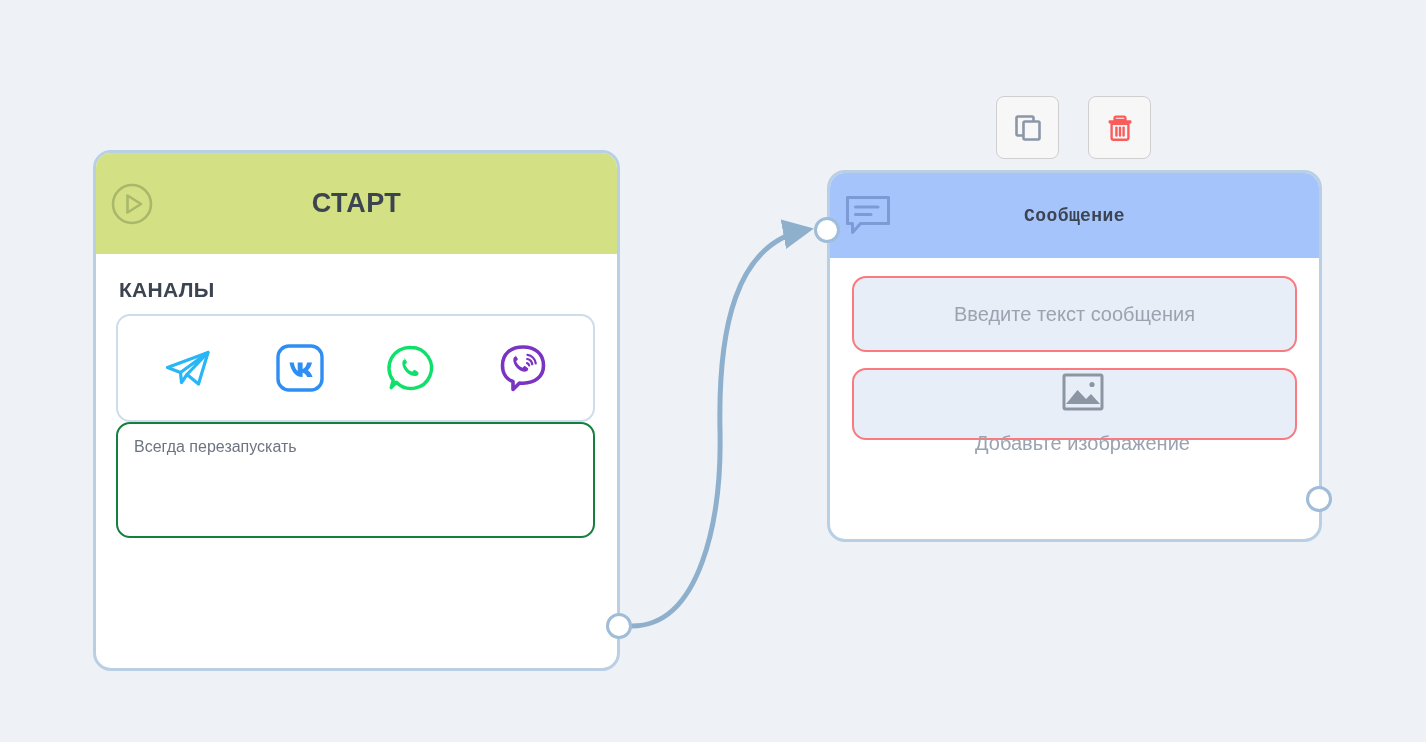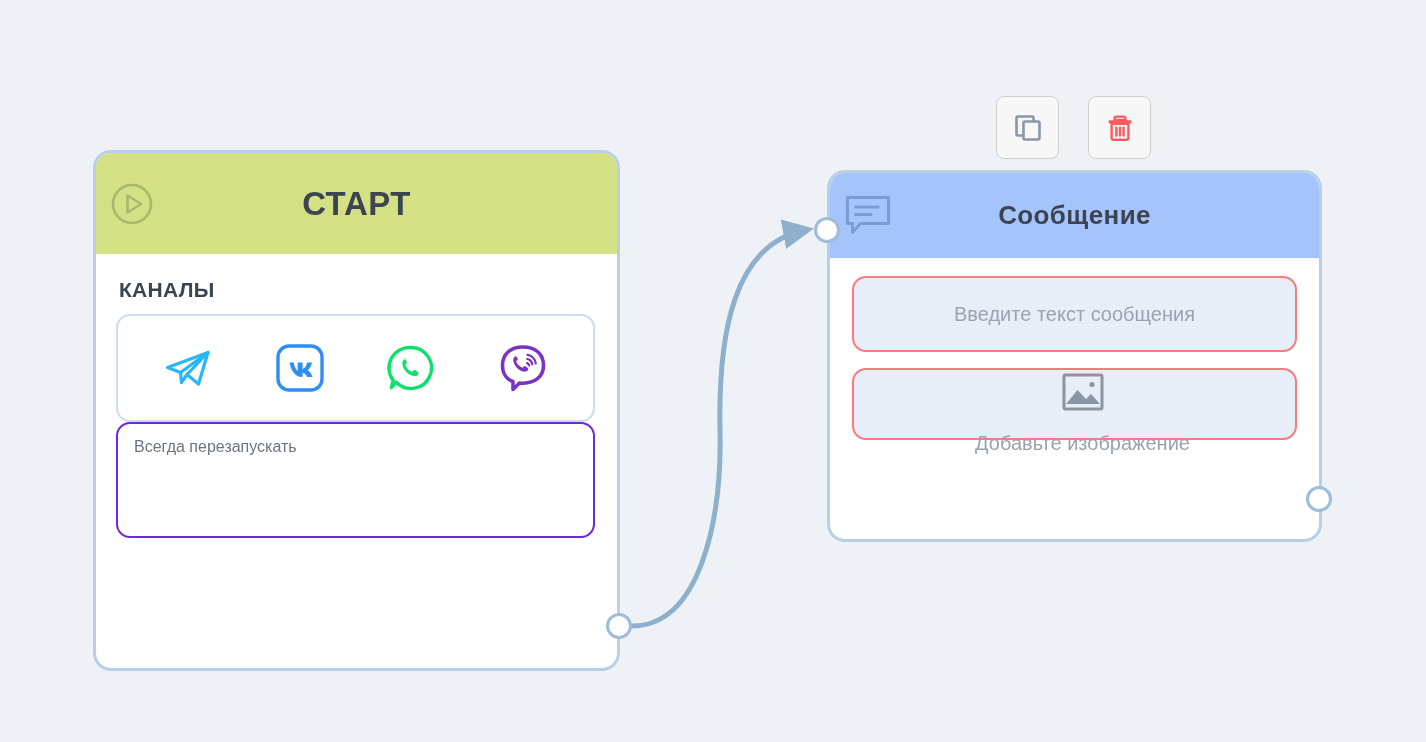--- a/index.html
+++ b/index.html
@@ -66,21 +66,21 @@
     left: 93px;
     top: 150px;
     width: 527px;
     height: 521px;
   }
   #start-node .node-header {
     height: 101px;
     background: #d3e184;
   }
   #start-node .node-title {
-    font-size: 33px;
+    font-size: 27px;
     padding-right: 44px;
   }
   .start-icon {
     width: 44px;
     height: 44px;
     flex: 0 0 44px;
     display: block;
   }
 
   .section-label {
@@ -108,21 +108,21 @@
     height: 58px;
     display: flex;
     align-items: center;
     justify-content: center;
     cursor: pointer;
   }
   .channel-item svg { display: block; }
 
   .trigger-box {
     box-sizing: border-box;
-    border: 2px solid #6d28d9;
+    border: 2px solid #15803d;
     border-radius: 14px;
     height: 116px;
     background: #fff;
     padding: 14px 16px;
   }
   .trigger-text {
     font-size: 16px;
     color: #6d7480;
   }
 
@@ -131,22 +131,23 @@
     left: 827px;
     top: 170px;
     width: 495px;
     height: 372px;
   }
   #message-node .node-header {
     height: 85px;
     background: #a6c4fc;
   }
   #message-node .node-title {
-    font-size: 26px;
+    font-size: 18px;
     padding-right: 48px;
+    font-family: Liberation Mono, monospace;
   }
   .msg-head-icon {
     width: 48px;
     height: 44px;
     flex: 0 0 48px;
     display: block;
   }
   #message-node .node-body {
     padding: 18px 22px;
   }

